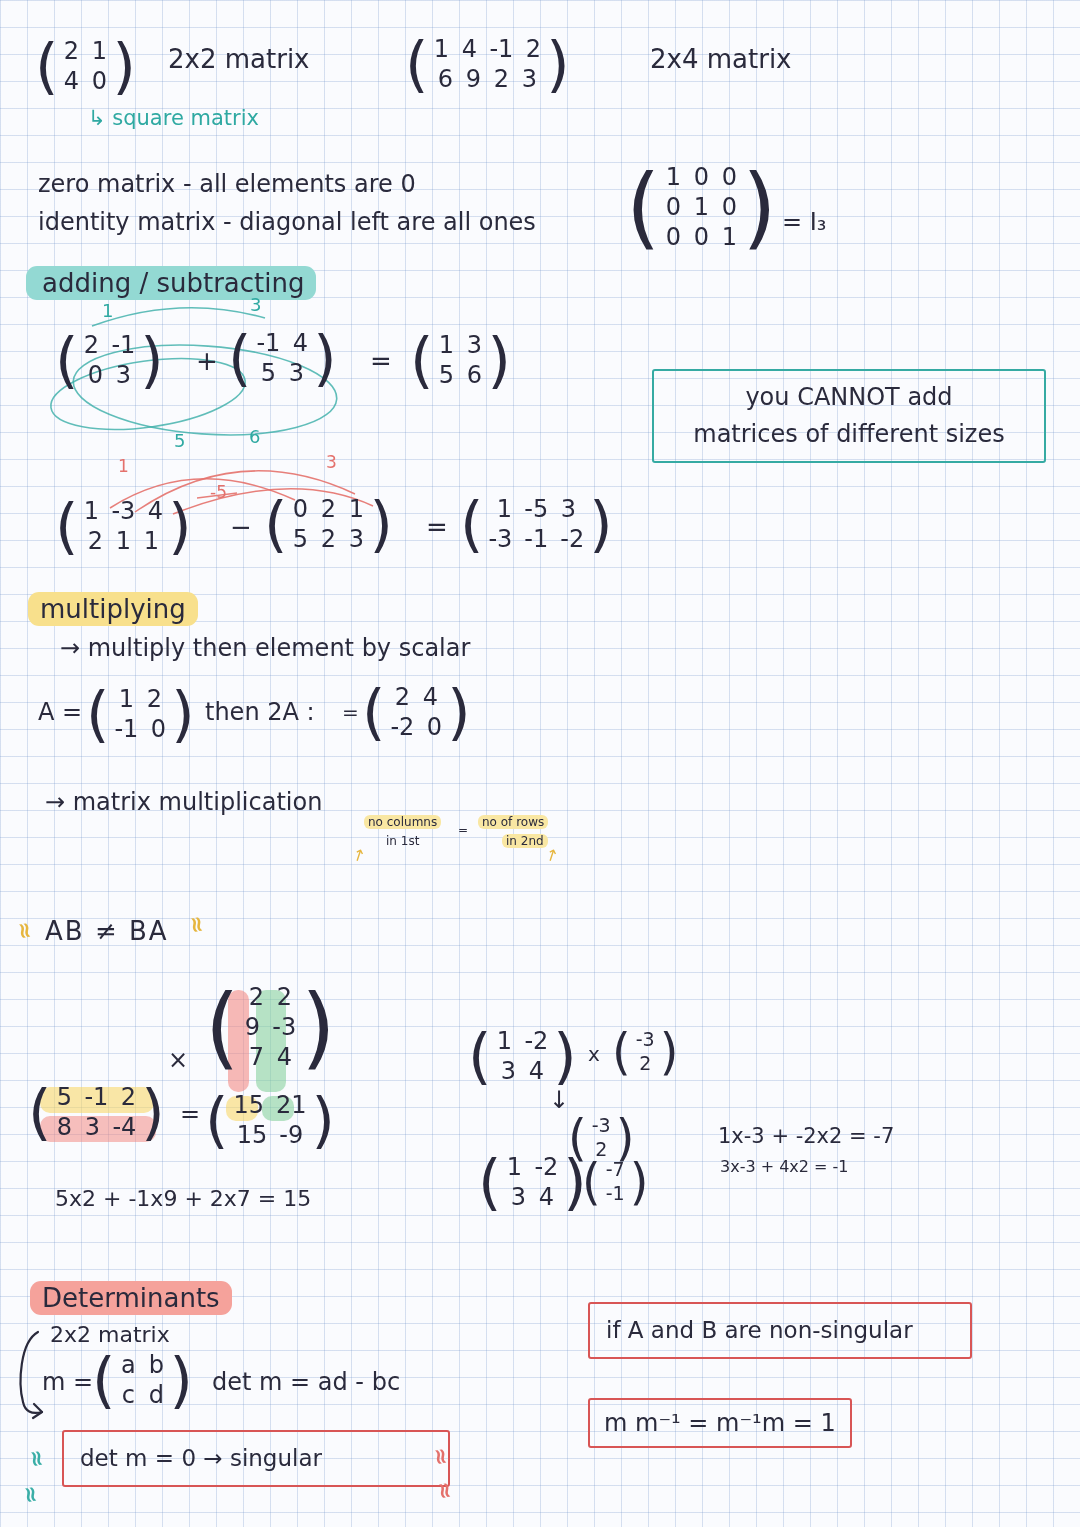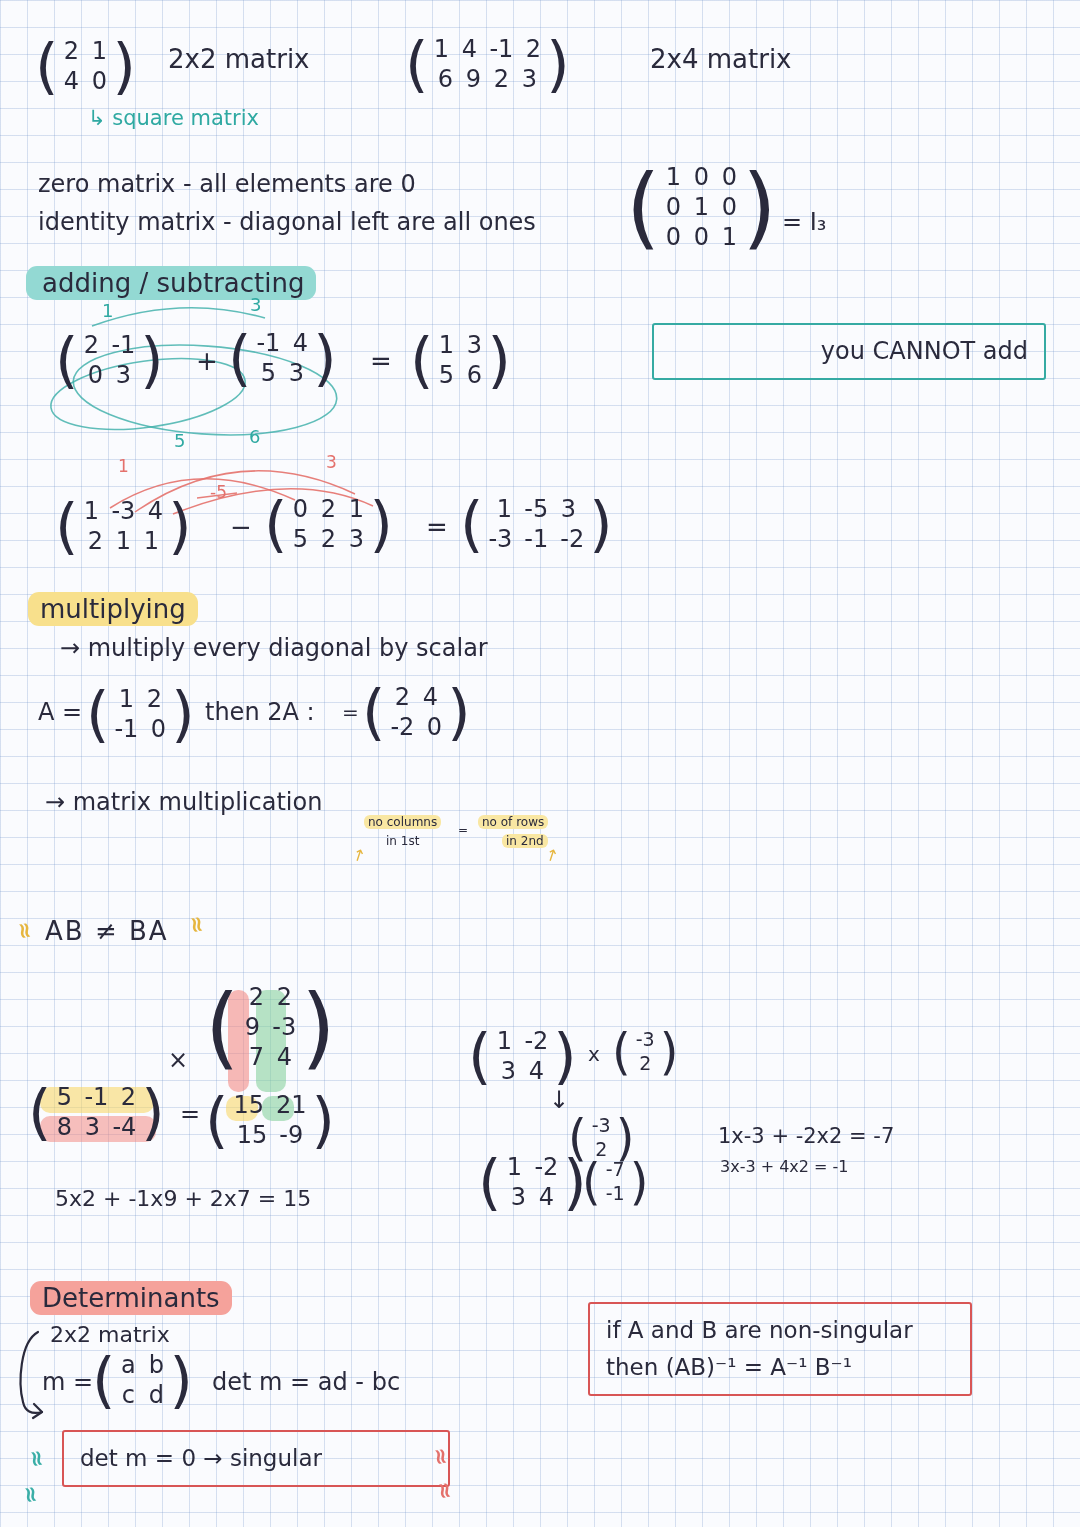--- a/index.html
+++ b/index.html
@@ -30,21 +30,21 @@
   .redtext{color:var(--redanno);}
   .small{font-size:12px;line-height:1.1;}
   .h{font-size:26px;}
   .hl{border-radius:11px;padding:2px 12px;}
   .hl-teal{background:var(--teal-hl);padding-left:16px;}
   .hl-yellow{background:var(--yellow-hl);}
   .hl-pink{background:var(--pink-hl);}
   .hl-y-s{background:#f9e7a3;border-radius:6px;padding:0 4px;}
   .circ-y{background:#f7dc82;border-radius:50%;padding:0 5px;}
   .box{border-radius:3px;padding:8px 16px;}
-  .box-teal{border:2.5px solid #35aaa3;text-align:right;line-height:1.55;}
+  .box-teal{border:2.5px solid #35aaa3;text-align:center;line-height:1.55;margin-top:46px;}
   .box-red{border:2.2px solid var(--redink);line-height:1.6;}
   
   .mx{display:inline-flex;align-items:center;color:var(--ink);font-size:24px;}
   .mx .p{display:flex;align-items:center;line-height:.8;transform:scaleY(1.02);font-weight:normal;}
   .r2 .p{font-size:60px;}
   .r3 .p{font-size:88px;}
   .mxb{display:inline-flex;flex-direction:column;padding:0 5px;justify-content:center;}
   .mrow{display:flex;justify-content:center;gap:12px;line-height:1.25;}
   .mcell{min-width:16px;text-align:center;}
   .sm .mrow{gap:8px;}
@@ -174,20 +174,21 @@
         <span class="mrow">
           <span class="mcell">5</span>
           <span class="mcell">6</span>
         </span>
       </span>
       <span class="p">)</span>
     </span>
 
   <div class="abs box box-teal" style="left:652px;top:323px;width:358px">
     <div>you CANNOT add</div>
+    <div>matrices of different sizes</div>
   </div>
 
   <svg class="abs" style="left:55px;top:446px" width="430" height="120" viewBox="0 0 430 120">
     <path d="M 55 62 Q 140 8 240 54" fill="none" stroke="#e4716c" stroke-width="1.5" opacity="0.9"></path>
     <path d="M 80 66 Q 185 -6 300 48" fill="none" stroke="#e4716c" stroke-width="1.5" opacity="0.9"></path>
     <path d="M 118 68 Q 235 22 318 60" fill="none" stroke="#e4716c" stroke-width="1.5" opacity="0.9"></path>
     <path d="M 142 52 L 182 47" fill="none" stroke="#e4716c" stroke-width="1.5" opacity="0.9"></path>
   </svg>
   <span class="abs t redtext" style="left:118px;top:456px;font-size:17px">1</span>
   <span class="abs t redtext" style="left:326px;top:452px;font-size:17px">3</span>
@@ -238,21 +239,21 @@
         <span class="mrow">
           <span class="mcell">-3</span>
           <span class="mcell">-1</span>
           <span class="mcell">-2</span>
         </span>
       </span>
       <span class="p">)</span>
     </span>
 
   <span class="abs t h" style="left:28px;top:594px"><span class="hl hl-yellow">multiplying</span></span>
-  <span class="abs t" style="left:60px;top:634px">→ multiply every diagonal by scalar</span>
+  <span class="abs t" style="left:60px;top:634px">→ multiply then element by scalar</span>
 
   <span class="abs t" style="left:38px;top:698px">A =</span>
   <span class="abs mx r2" style="left:86px;top:684px">
       <span class="p">(</span>
       <span class="mxb">
         <span class="mrow">
           <span class="mcell">1</span>
           <span class="mcell">2</span>
         </span>
         <span class="mrow">
@@ -450,17 +451,19 @@
   <div class="abs box box-red" style="left:62px;top:1430px;width:352px;font-size:23px">
     <div>det m = 0    → singular</div>
   </div>
   <span class="abs squig rot90" style="left:28px;top:1446px;color:#3aaea7">≈</span>
   <span class="abs squig rot90" style="left:22px;top:1482px;color:#3aaea7">≈</span>
   <span class="abs squig rot90" style="left:432px;top:1444px;color:#e4716c">≈</span>
   <span class="abs squig rot90" style="left:436px;top:1478px;color:#e4716c">≈</span>
 
   <div class="abs box box-red" style="left:588px;top:1302px;width:348px;font-size:23px">
     <div>if A and B are  non-singular</div>
-    <div>then  (AB)⁻¹ = A⁻¹ B⁻¹</div>
   </div>
 
+  <div class="abs box box-red" style="left:588px;top:1398px;padding:4px 14px;font-size:24px">
+    <div>m m⁻¹ = m⁻¹m = 1</div>
+  </div>
 
 </div>
 
 </body></html>

